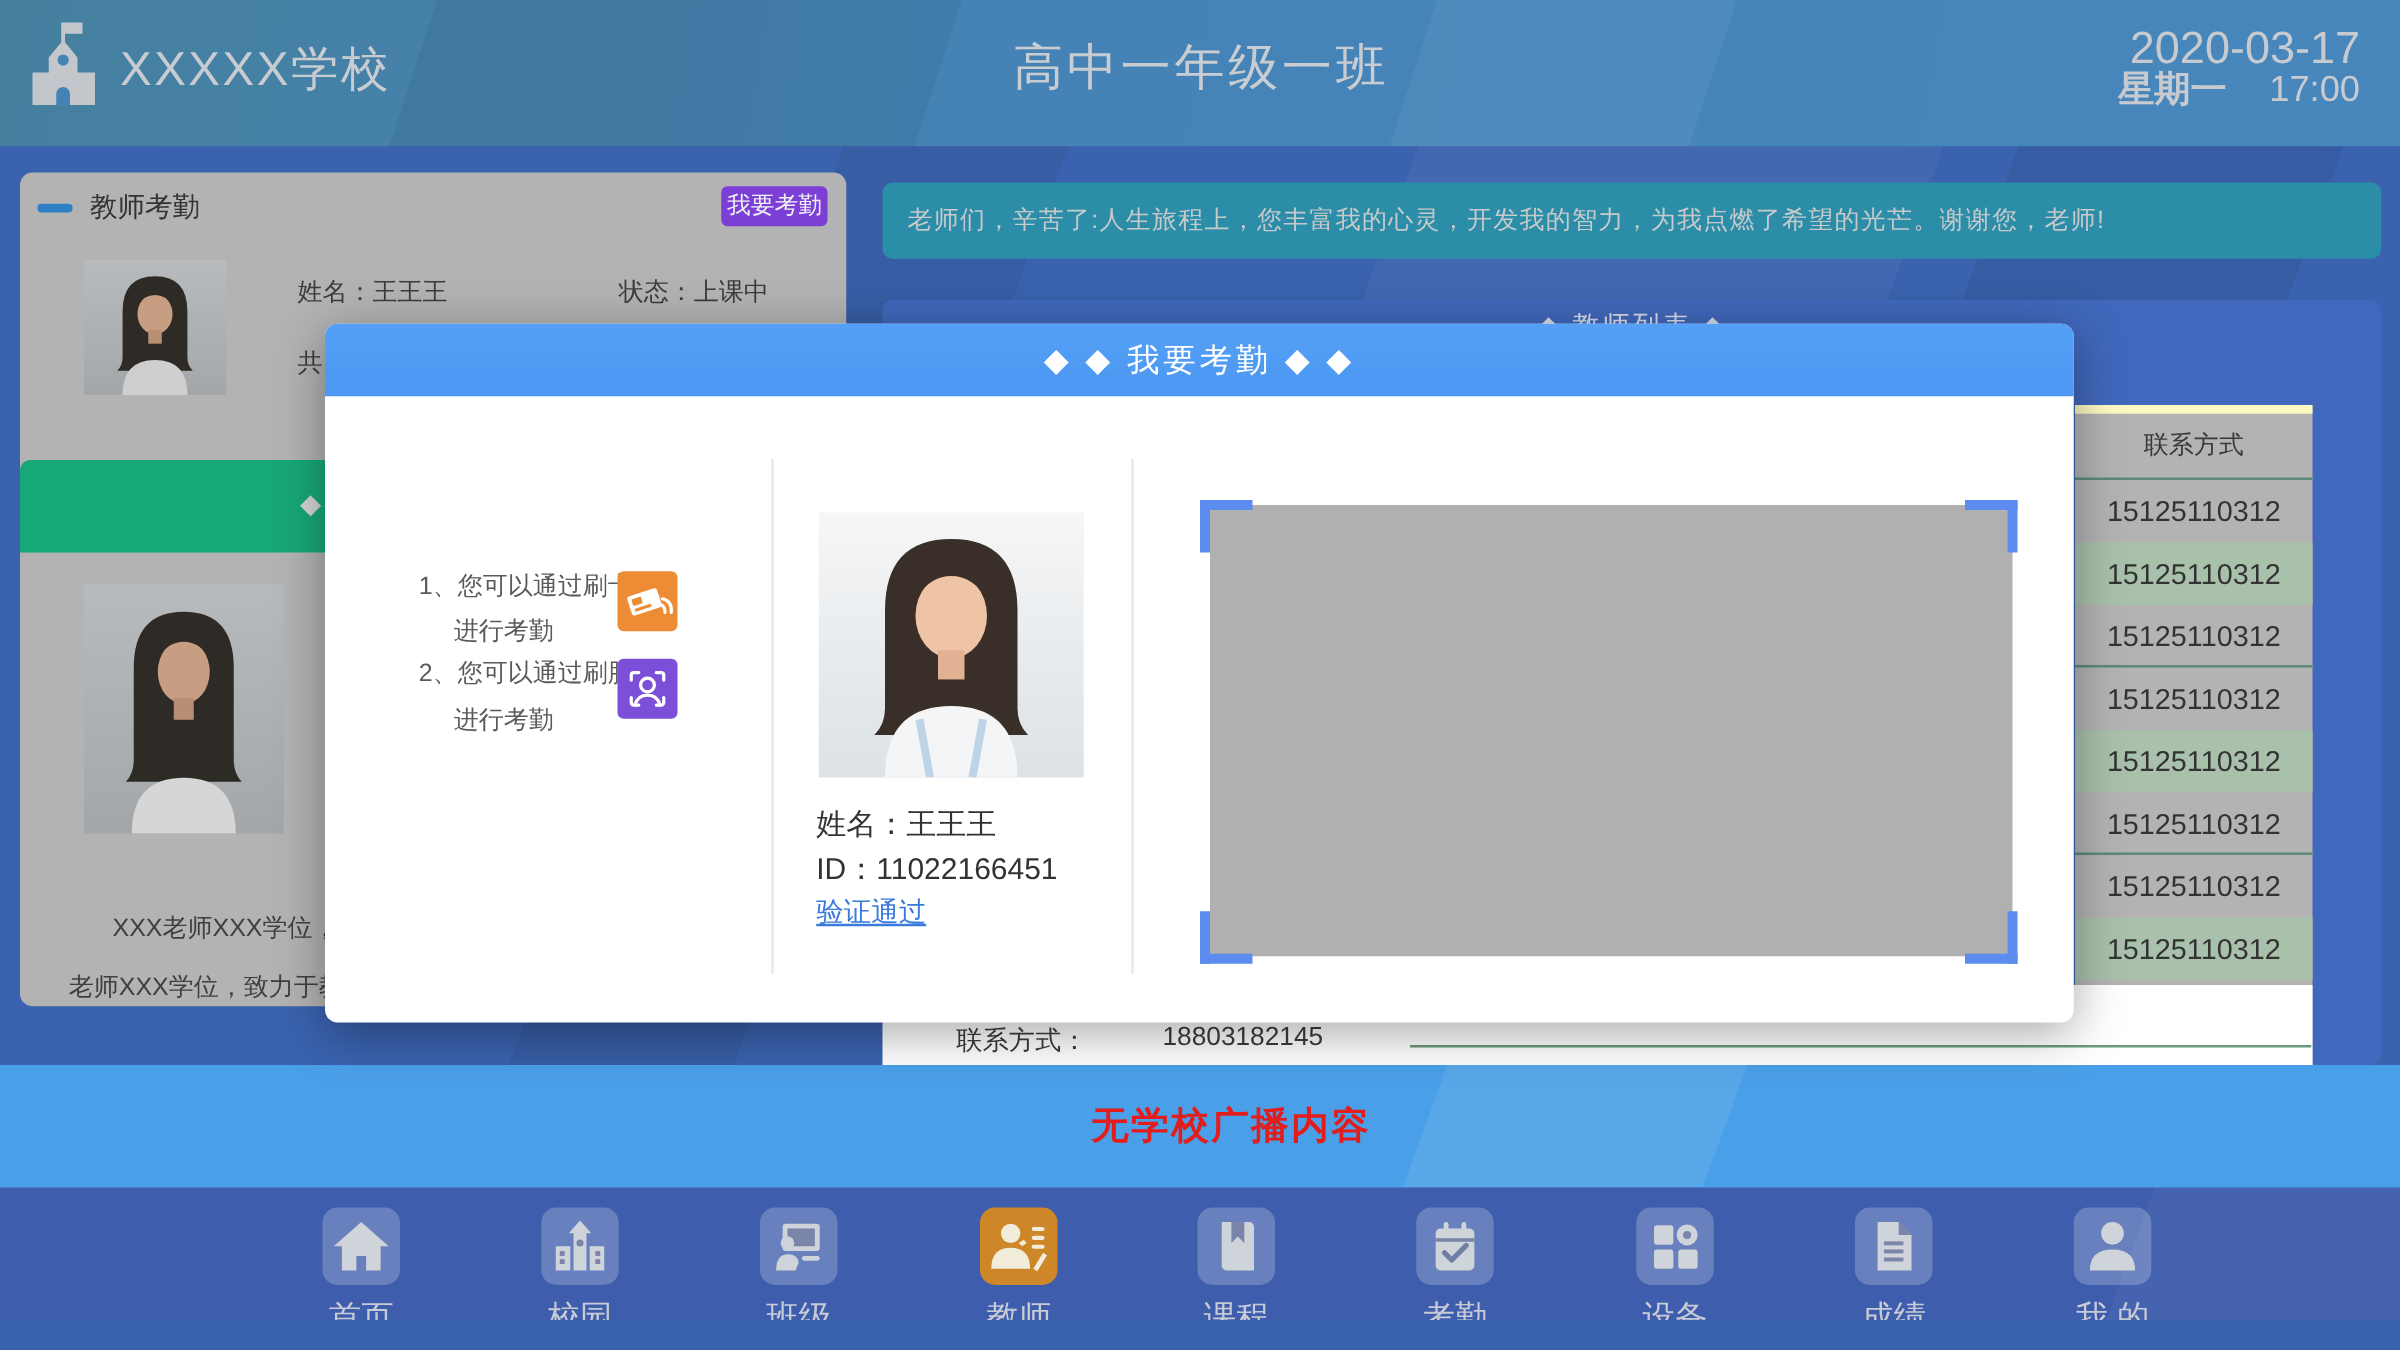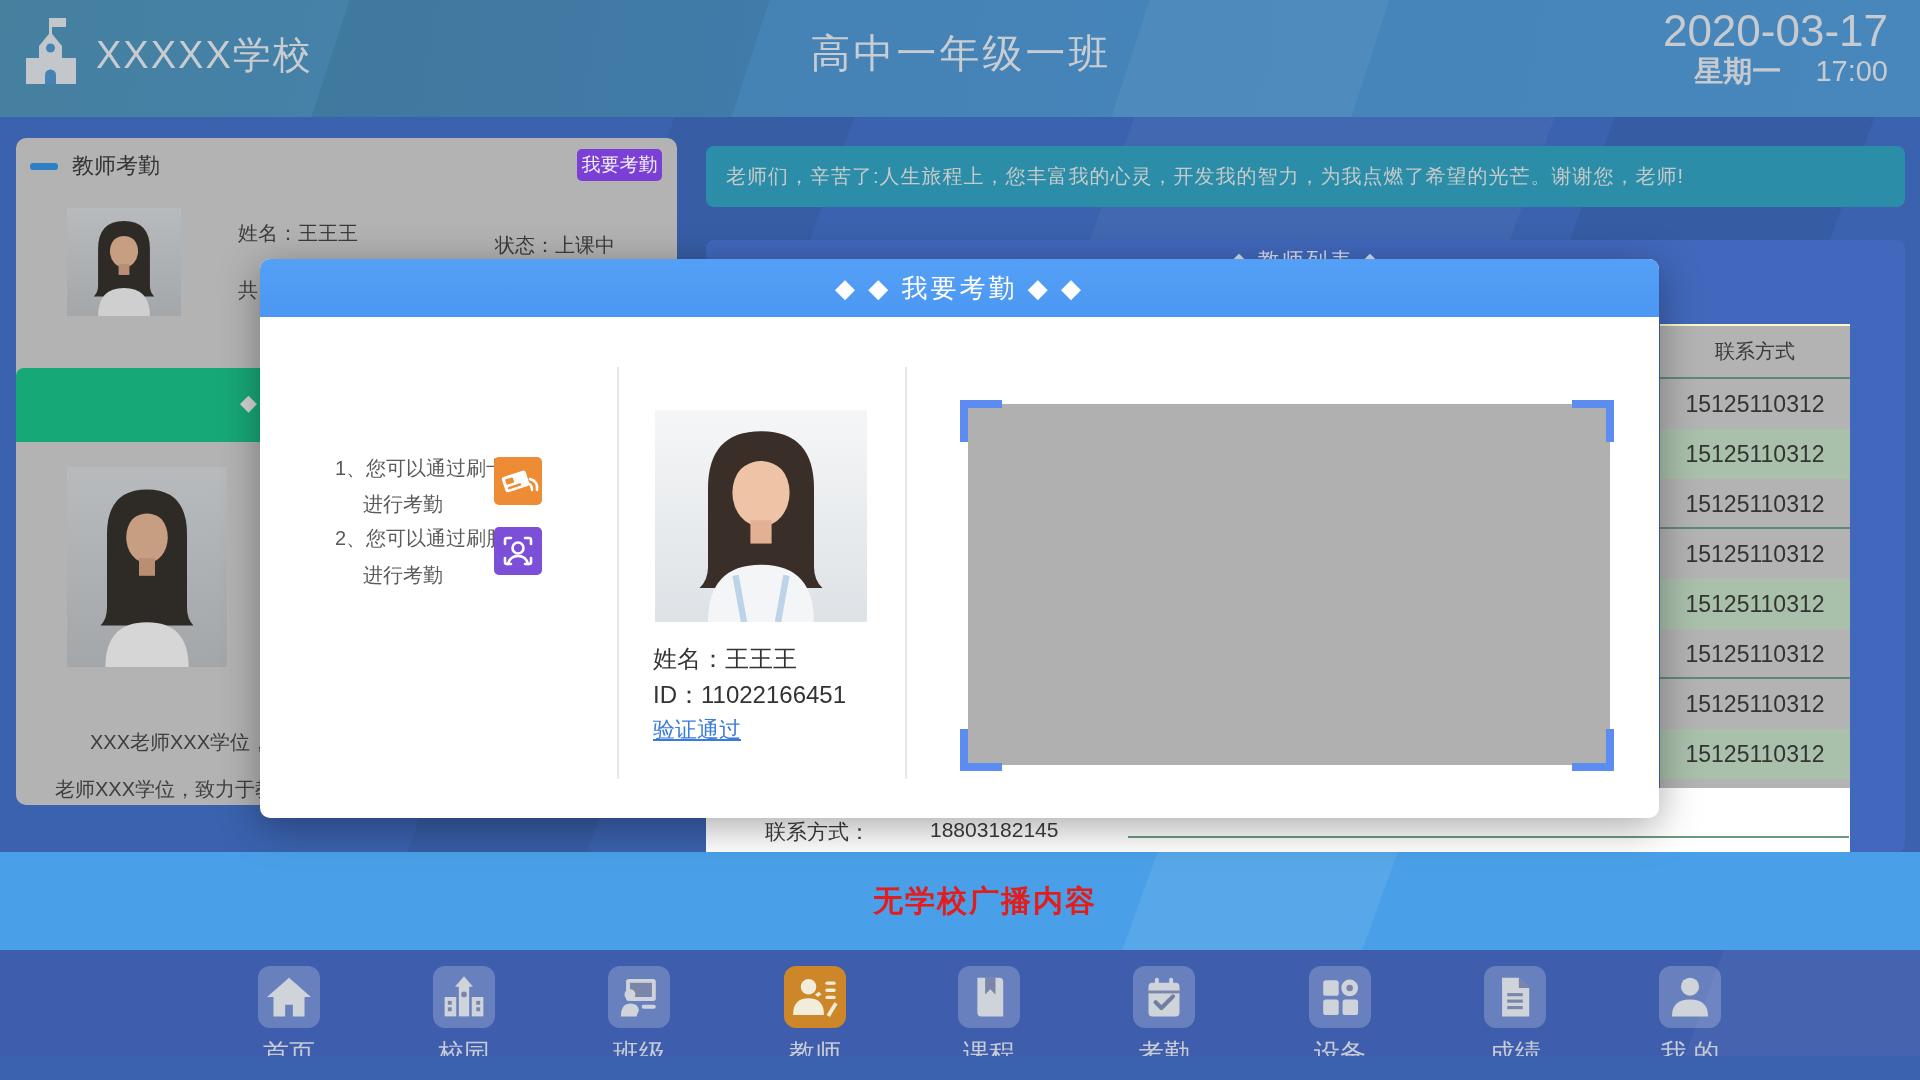--- a/index.html
+++ b/index.html
@@ -8,57 +8,57 @@
   .abs{position:absolute;}
 
   
   .header{position:absolute;left:0;top:0;width:1920px;height:117px;overflow:hidden;
           background:linear-gradient(100deg,#45809f 0%,#4583b7 45%,#4787bc 100%);}
   .hshape{position:absolute;background:rgba(255,255,255,0.05);transform:skewX(-18deg);}
   .hshape.dark{background:rgba(0,0,0,0.06);}
   .school-name{position:absolute;left:96px;top:30px;font-size:38px;color:#c8ccd0;letter-spacing:2px;}
   .class-title{position:absolute;left:961px;top:26px;transform:translateX(-50%);
                font-size:40px;color:#c9cdd1;letter-spacing:3px;white-space:nowrap;}
-  .hdate{position:absolute;right:32px;top:6px;font-size:44px;color:#c7cbd0;}
+  .hdate{position:absolute;right:32px;top:17px;font-size:36px;color:#c7cbd0;}
   .hsub{position:absolute;right:32px;top:52px;font-size:29px;color:#c7cbd0;}
   .hsub span{margin-left:26px;}
 
   
   .cshape{position:absolute;transform:skewX(-20deg);}
 
   
   .panel-left{position:absolute;left:16px;top:138px;width:661px;height:667px;
               background:#b3b3b3;border-radius:10px;overflow:hidden;}
   .pl-dash{position:absolute;left:14px;top:25px;width:28px;height:7px;background:#2f7fc4;border-radius:3px;}
   .pl-title{position:absolute;left:56px;top:13px;font-size:22px;color:#333;}
   .pl-btn{position:absolute;left:561px;top:11px;width:85px;height:32px;background:#7b3fd6;
           border-radius:5px;color:#efeff5;font-size:19px;text-align:center;line-height:32px;cursor:pointer;}
   .pl-name{position:absolute;left:222px;top:82px;font-size:20px;color:#3c3c3c;}
-  .pl-status{position:absolute;left:479px;top:82px;font-size:20px;color:#3c3c3c;margin-top:12px;}
+  .pl-status{position:absolute;left:479px;top:82px;font-size:20px;color:#3c3c3c;}
   .pl-count{position:absolute;left:222px;top:139px;font-size:20px;color:#3c3c3c;}
   .pl-green{position:absolute;left:0;top:230px;width:661px;height:74px;background:#17a878;border-radius:8px 8px 0 0;}
   .pl-green .dia{position:absolute;left:224px;top:22px;font-size:22px;color:#d5d5d5;}
   .pl-bio1{position:absolute;left:74px;top:591px;font-size:20px;color:#3f3f3f;white-space:nowrap;}
   .pl-bio2{position:absolute;left:39px;top:638px;font-size:20px;color:#3f3f3f;white-space:nowrap;}
   .photo1{position:absolute;left:51px;top:70px;width:114px;height:108px;overflow:hidden;}
   .photo2{position:absolute;left:51px;top:329px;width:160px;height:200px;overflow:hidden;}
 
   
   .marquee{position:absolute;left:706px;top:146px;width:1199px;height:61px;background:#2b8da7;
            border-radius:8px;overflow:hidden;}
   .marquee span{position:absolute;left:20px;top:0;line-height:61px;font-size:20px;color:#c6cacb;
                 letter-spacing:1px;white-space:nowrap;}
 
   
   .panel-list{position:absolute;left:706px;top:240px;width:1199px;height:612px;background:#4168bc;
               border-radius:8px;overflow:hidden;}
   .panel-list .pt{position:absolute;left:0;top:6px;width:100%;text-align:center;
                   font-size:22px;color:#d6dde9;letter-spacing:2px;}
   .tbl{position:absolute;left:1660px;top:324px;width:190px;height:528px;background:#b3b3b3;
-       border-top:2px solid #fef9c3;box-sizing:border-box;}
+       border-top:7px solid #fef9c3;box-sizing:border-box;}
   .tbl .hd{height:51px;line-height:51px;border-bottom:2px solid #5d8a77;text-align:center;
            font-size:20px;color:#3a3a3a;}
   .trow{height:50px;line-height:50px;text-align:center;font-size:23px;color:#333;box-sizing:border-box;}
   .trow.hl{background:#a9c0ab;}
   .trow.sep{border-bottom:2px solid #5d8a77;}
 
   .detail-strip{position:absolute;left:706px;top:788px;width:1144px;height:64px;background:#ffffff;}
   .detail-strip .lab{position:absolute;left:59px;top:30px;font-size:21px;color:#3c3c3c;}
   .detail-strip .val{position:absolute;left:224px;top:30px;font-size:21px;color:#3c3c3c;}
   .detail-strip .gline{position:absolute;left:422px;top:48px;width:721px;height:2px;background:#6a9a7e;}

